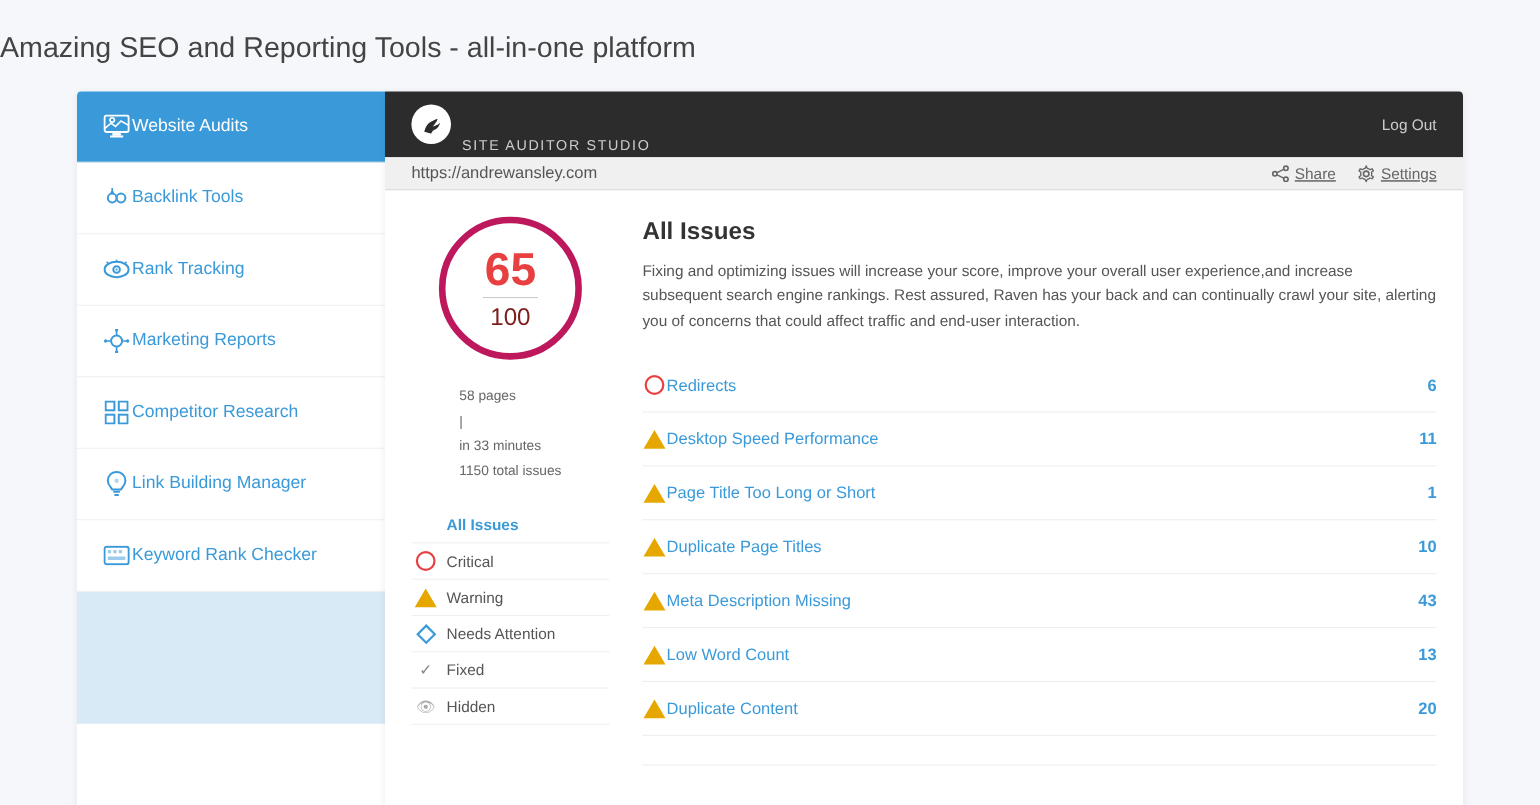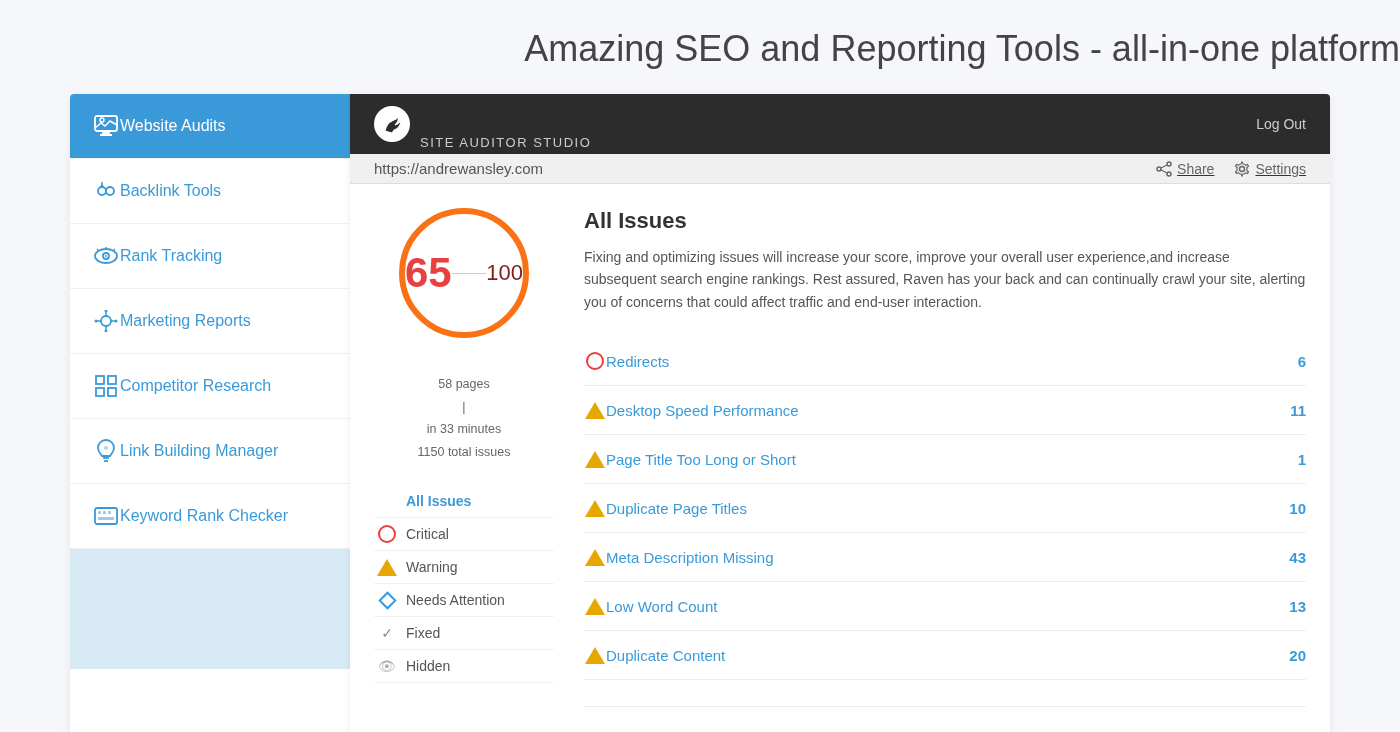--- a/index.html
+++ b/index.html
@@ -1,20 +1,20 @@
 <!DOCTYPE html>
 <html><head>
   <meta charset="utf-8">
   <style>
     * { box-sizing: border-box; margin: 0; padding: 0; }
     body { font-family: 'Segoe UI', Arial, sans-serif; background: #f5f7fa; color: #333; }
 
     .page-title {
-      text-align: right;
-      font-size: 36px;
+      text-align: left;
+      font-size: 26px;
       font-weight: 400;
       color: #444;
       padding: 28px 0 24px;
     }
 
     .main-layout {
       display: flex;
       max-width: 1300px;
       margin: 0 auto;
       gap: 0;
@@ -167,23 +167,23 @@
       min-width: 180px;
       display: flex;
       flex-direction: column;
       align-items: center;
     }
 
     .score-circle {
       width: 130px;
       height: 130px;
       border-radius: 50%;
-      border: 6px solid #f97316;
-      display: flex;
-      flex-direction: row;
+      border: 6px solid #be185d;
+      display: flex;
+      flex-direction: column;
       align-items: center;
       justify-content: center;
       margin-bottom: 14px;
     }
 
     .score-number {
       font-size: 42px;
       font-weight: 700;
       color: #e84040;
       line-height: 1;
@@ -195,25 +195,25 @@
       margin: 4px 0;
     }
 
     .score-total {
       font-size: 22px;
       color: #7f1d1d;
       font-weight: 400;
     }
 
     .score-meta {
-      text-align: center;
+      text-align: left;
       font-size: 12.5px;
       color: #666;
       line-height: 1.8;
-      margin-top: 21px;
+      margin-top: 8px;
     }
 
     .score-meta span { display: block; }
 
     
     .filter-list {
       margin-top: 22px;
       width: 100%;
     }
 

